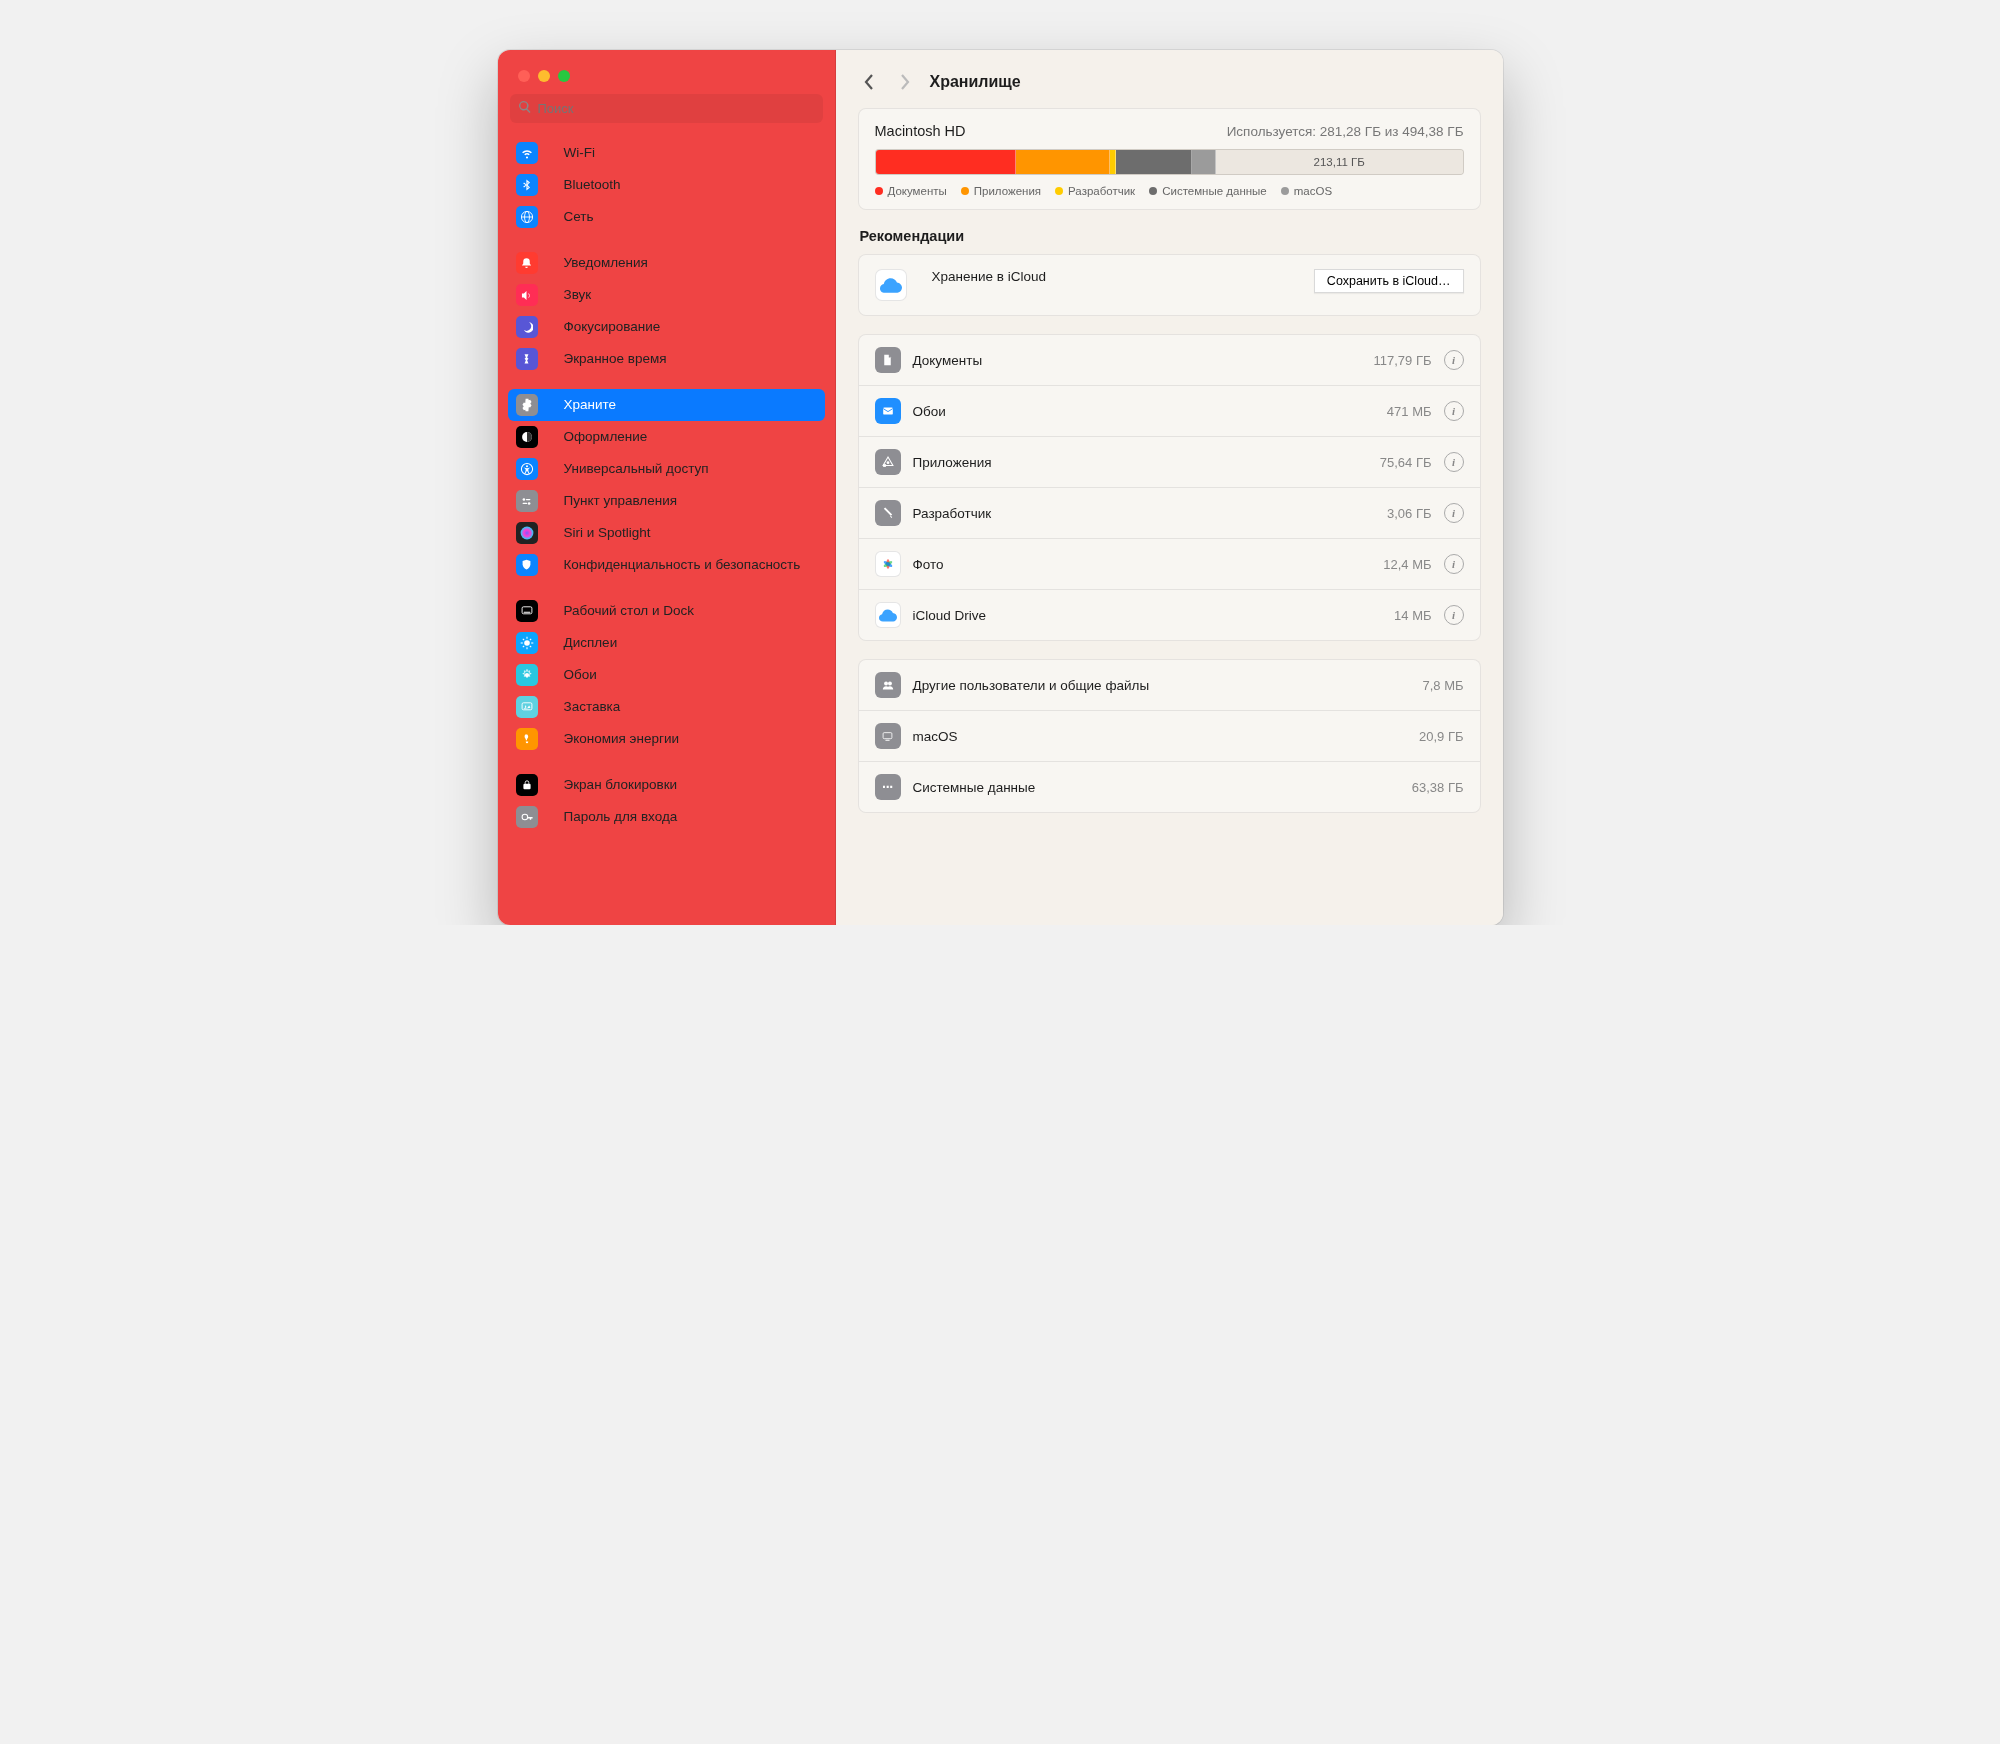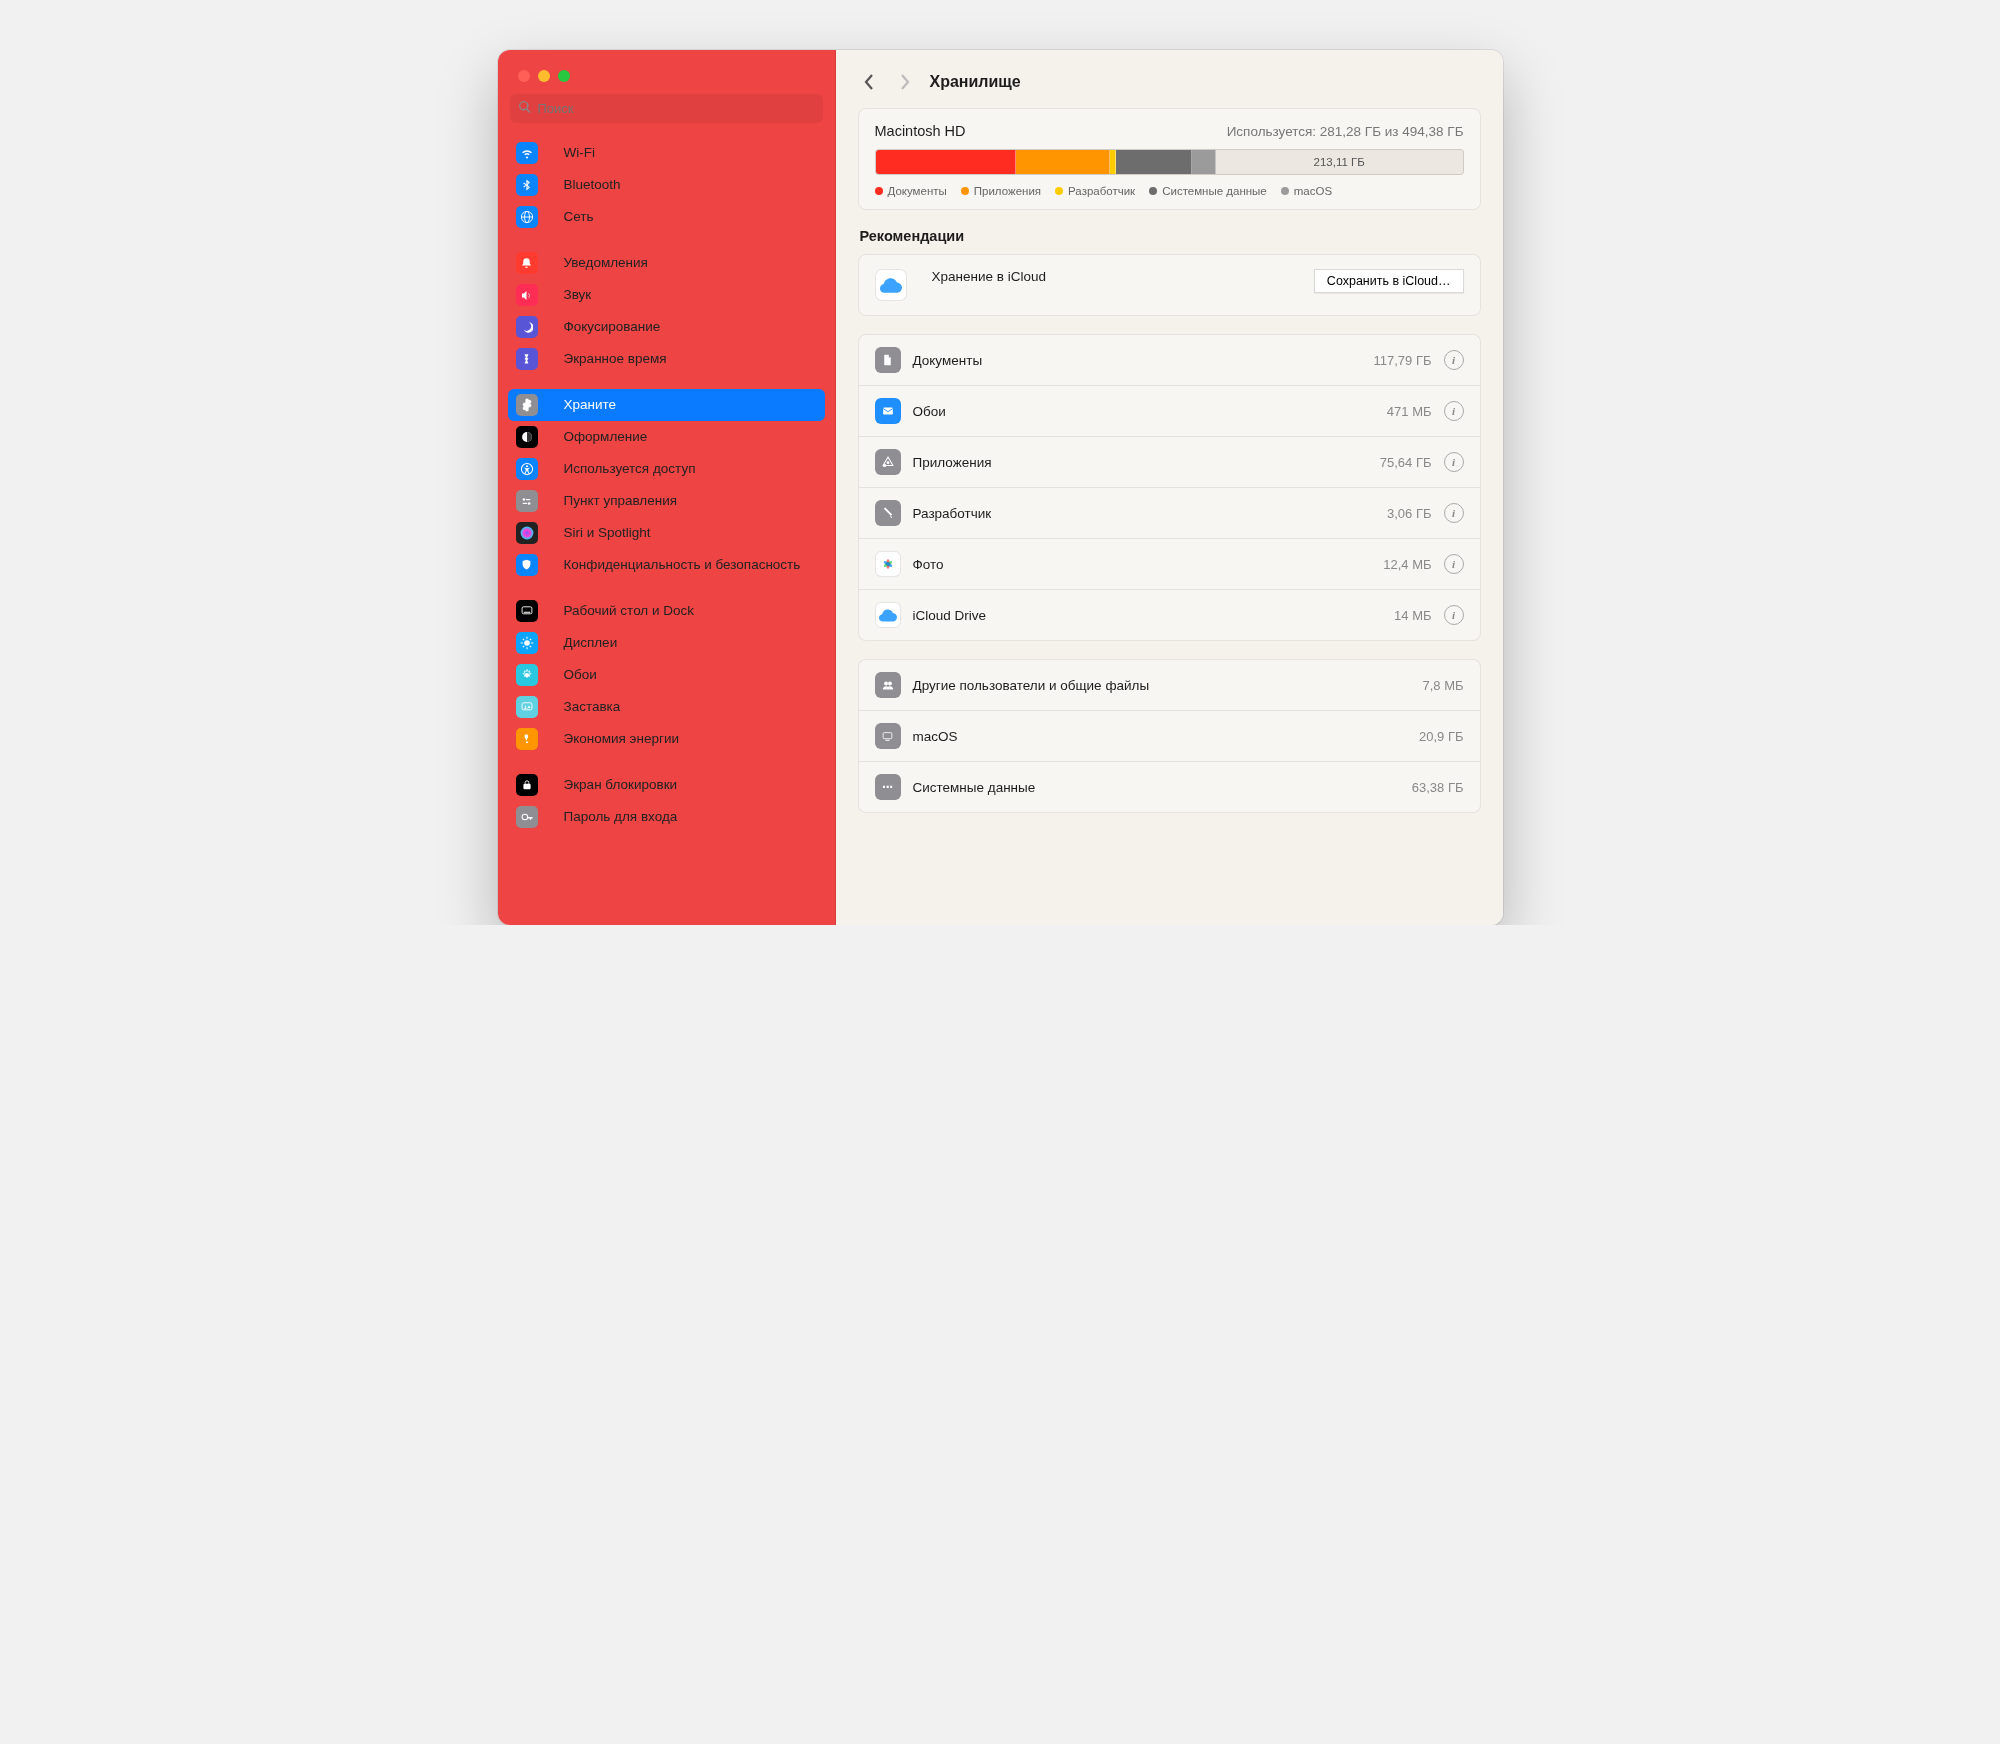--- a/index.html
+++ b/index.html
@@ -294,21 +294,21 @@
           <div class="sb-label">Оформление</div>
         </div>
         <div class="sidebar-item">
           <div class="sb-icon" style="background: rgb(11, 132, 255);">
             <svg viewBox="0 0 20 20" width="14" height="14" fill="#fff">
               <circle cx="10" cy="10" r="8" fill="none" stroke="#fff" stroke-width="1.5"></circle>
               <circle cx="10" cy="6" r="1.5"></circle>
               <path d="M5 8l5 1 5-1-3 2v3l2 4-1 .5-3-5-3 5-1-.5 2-4v-3z"></path>
             </svg>
           </div>
-          <div class="sb-label">Используется доступ</div>
+          <div class="sb-label">Универсальный доступ</div>
         </div>
         <div class="sidebar-item">
           <div class="sb-icon" style="background: rgb(142, 142, 147);">
             <svg viewBox="0 0 20 20" width="13" height="13" fill="#fff">
               <circle cx="6" cy="7" r="2"></circle>
               <rect x="9" y="6" width="7" height="2" rx="1"></rect>
               <circle cx="14" cy="13" r="2"></circle>
               <rect x="4" y="12" width="7" height="2" rx="1"></rect>
             </svg>
           </div>

